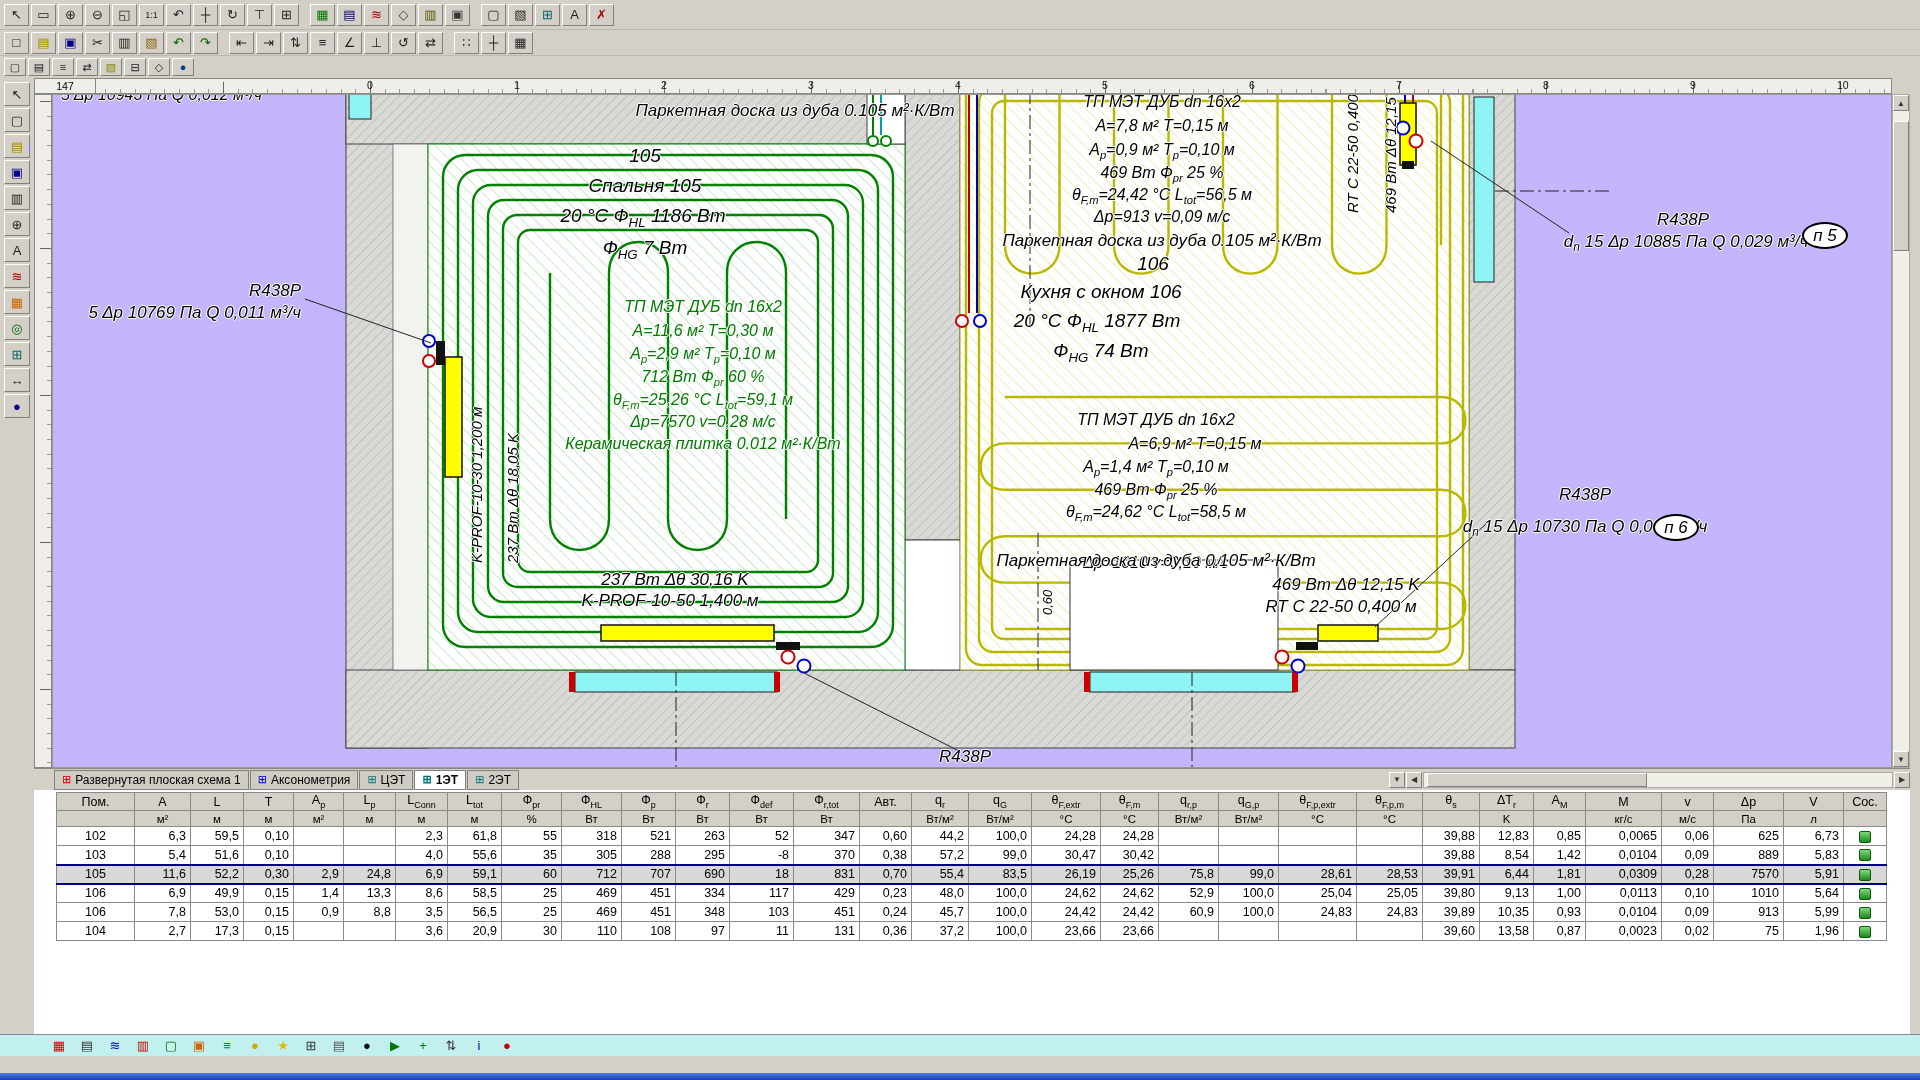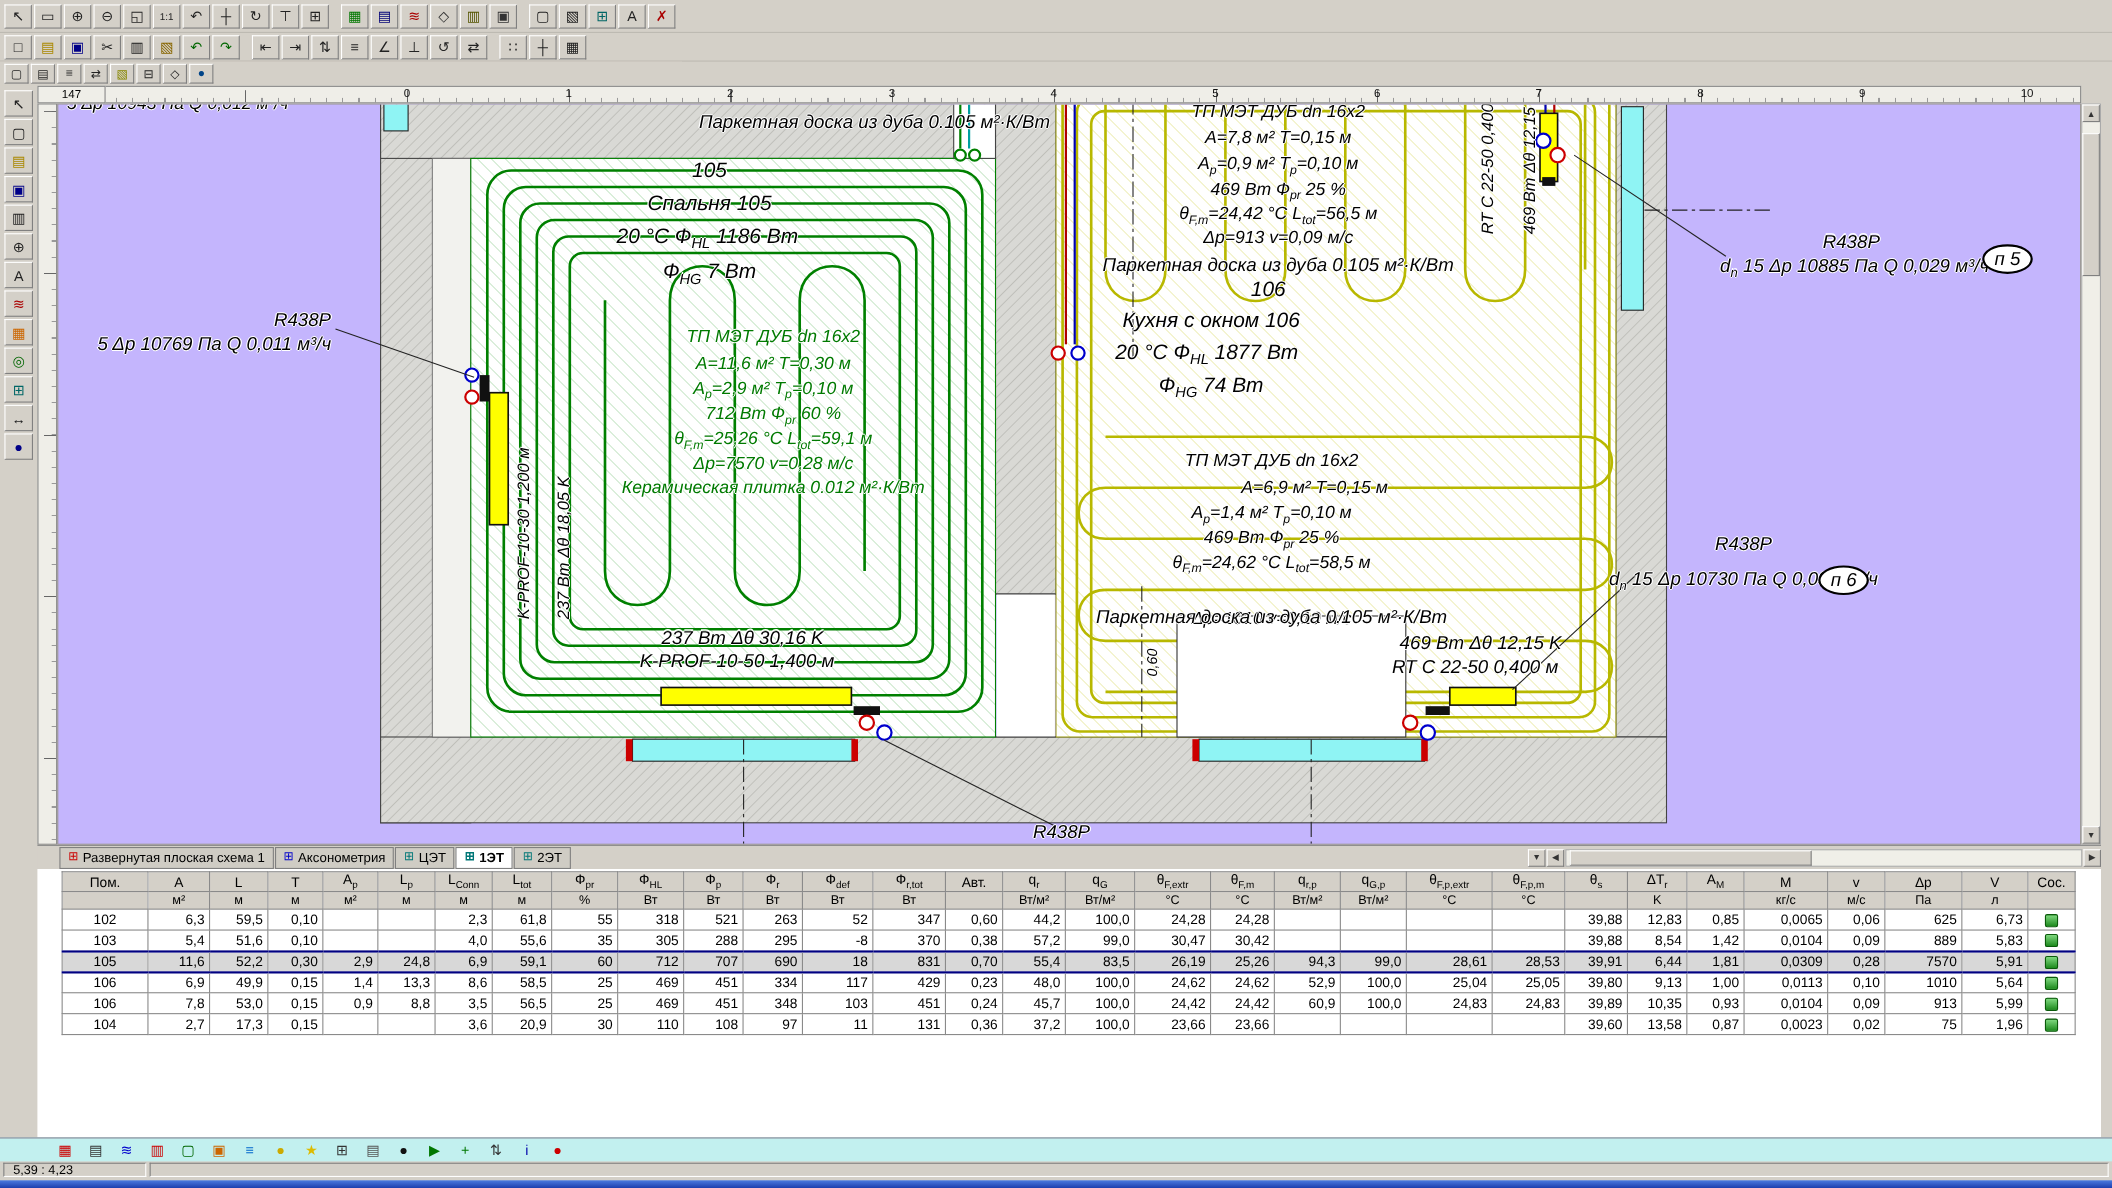--- a/index.html
+++ b/index.html
@@ -696,21 +696,21 @@
             <td>712</td>
             <td>707</td>
             <td>690</td>
             <td>18</td>
             <td>831</td>
             <td>0,70</td>
             <td>55,4</td>
             <td>83,5</td>
             <td>26,19</td>
             <td>25,26</td>
-            <td>94,3</td>
+            <td>75,8</td>
             <td>99,0</td>
             <td>28,61</td>
             <td>28,53</td>
             <td>39,91</td>
             <td>6,44</td>
             <td>1,81</td>
             <td>0,0309</td>
             <td>0,28</td>
             <td>7570</td>
             <td>5,91</td>
@@ -866,18 +866,14 @@
         <span style="color: rgb(51, 51, 51);">⇅</span>
       </div>
       <div class="tbb">
         <span style="color: rgb(0, 0, 170);">i</span>
       </div>
       <div class="tbb">
         <span style="color: rgb(204, 0, 0);">●</span>
       </div>
     </div>
 
-  <div id="statusbar">
-    <div class="scell coords">5,39 : 4,23</div>
-    <div class="scell fill"></div>
-  </div>
   <div id="bluestrip"></div>
 </div>
 
 </body></html>

